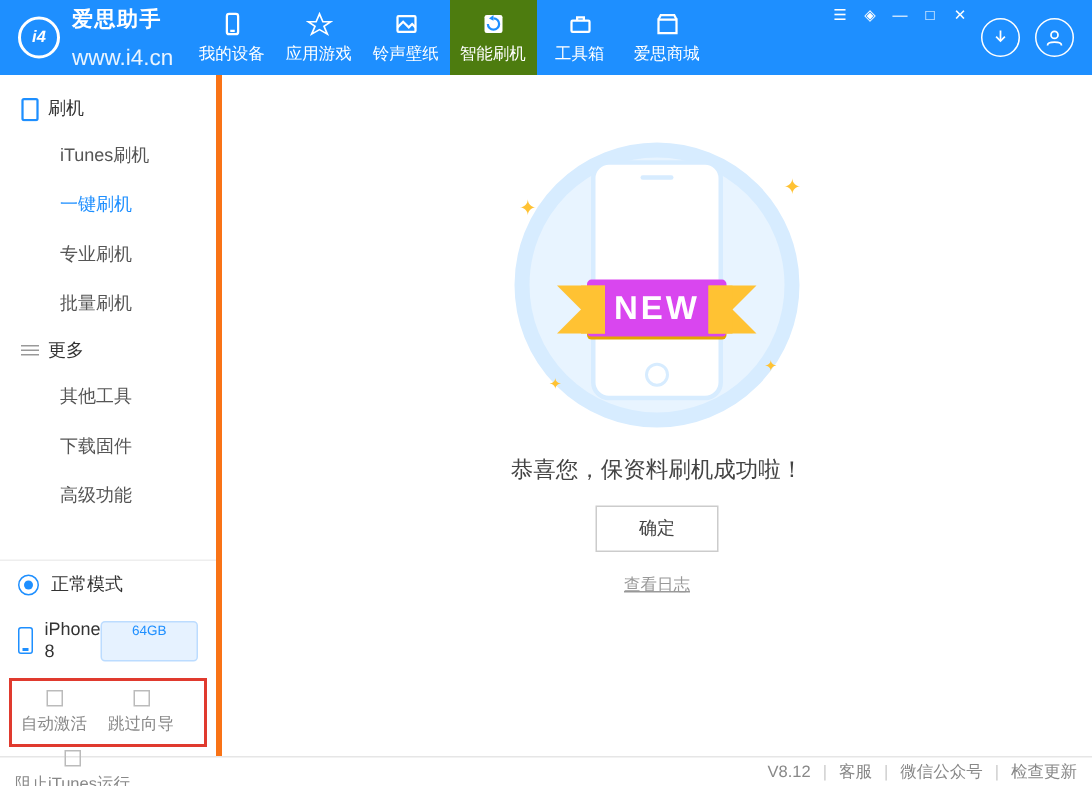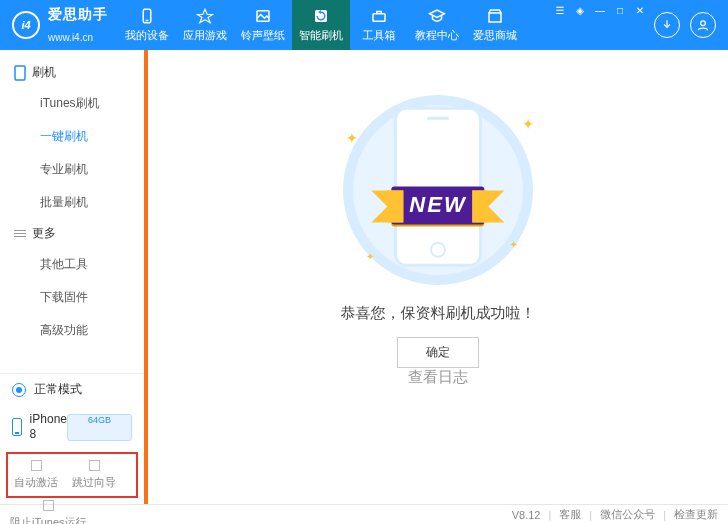--- a/index.html
+++ b/index.html
@@ -3,25 +3,25 @@
 <meta charset="utf-8">
 <style>
   * { box-sizing: border-box; margin: 0; padding: 0; font-family: "Microsoft YaHei", Arial, sans-serif; }
   body { width: 728px; height: 524px; overflow: hidden; background: #fff; }
 
   .titlebar { height: 50px; background: #1e8fff; color: #fff; display: flex; align-items: center; }
   .logo-box { display: flex; align-items: center; padding: 0 10px 0 12px; gap: 8px; }
   .logo-circle { width: 28px; height: 28px; border: 2px solid #fff; border-radius: 50%; display: flex; align-items: center; justify-content: center; font-weight: bold; font-size: 11px; font-style: italic; }
   .logo-text { display: flex; flex-direction: column; line-height: 1; }
   .logo-text .cn { font-size: 14px; font-weight: bold; letter-spacing: 1px; }
-  .logo-text .url { font-size: 10px; opacity: .9; margin-top: 12px; }
+  .logo-text .url { font-size: 15px; opacity: .9; margin-top: 12px; }
 
   .nav { display: flex; height: 100%; }
   .nav-item { width: 58px; height: 100%; display: flex; flex-direction: column; align-items: center; justify-content: center; font-size: 11px; gap: 3px; cursor: pointer; }
-  .nav-item.active { background: #0f766e; }
+  .nav-item.active { background: #4d7c0f; }
   .nav-item svg, .nav-item .icon { width: 18px; height: 18px; }
 
   .win-area { margin-left: auto; display: flex; align-items: center; height: 100%; }
   .win-top-icons { display: flex; align-items: flex-start; height: 100%; padding-top: 4px; gap: 8px; margin-right: 8px; }
   .win-top-icons .wi { width: 12px; height: 12px; display: flex; align-items: center; justify-content: center; cursor: pointer; font-size: 10px; }
   .win-round { display: flex; gap: 10px; margin-right: 12px; }
   .win-round .rb { width: 26px; height: 26px; border: 1.5px solid #fff; border-radius: 50%; display: flex; align-items: center; justify-content: center; cursor: pointer; }
 
   .body { display: flex; height: 454px; }
   .sidebar { width: 148px; border-right: 4px solid #f97316; display: flex; flex-direction: column; }
@@ -45,29 +45,29 @@
   .chk { display: flex; align-items: center; gap: 4px; font-size: 11px; color: #888; cursor: pointer; flex-direction: column; }
   .chk .box { width: 11px; height: 11px; border: 1px solid #bbb; }
 
   .main { flex: 1; position: relative; background: #fff; }
   .illus-wrap { width: 100%; display: flex; flex-direction: column; align-items: center; padding-top: 40px; }
   .illus { position: relative; width: 220px; height: 200px; }
   .circle-bg { width: 190px; height: 190px; border-radius: 50%; background: #e8f4ff; border: 10px solid #d7ecff; position: absolute; left: 50%; top: 50%; transform: translate(-50%,-50%); }
   .phone { width: 88px; height: 160px; background: #fff; border: 3px solid #d7ecff; border-radius: 12px; position: absolute; left: 50%; top: 50%; transform: translate(-50%,-52%); }
   .phone::before { content: ""; position: absolute; top: 7px; left: 50%; transform: translateX(-50%); width: 22px; height: 3px; background: #d7ecff; border-radius: 2px; }
   .phone::after { content: ""; position: absolute; bottom: 6px; left: 50%; transform: translateX(-50%); width: 12px; height: 12px; border: 2px solid #d7ecff; border-radius: 50%; }
-  .ribbon { position: absolute; left: 50%; top: 52%; transform: translate(-50%,-20%); background: #4c1d95; color: #fff; font-weight: 900; font-style: italic; font-size: 22px; letter-spacing: 2px; padding: 6px 18px; border-radius: 3px; z-index: 3; box-shadow: 0 2px 0 #e6a400; }
+  .ribbon { position: absolute; left: 50%; top: 52%; transform: translate(-50%,-20%); background: #d946ef; color: #fff; font-weight: 900; font-size: 22px; letter-spacing: 2px; padding: 6px 18px; border-radius: 3px; z-index: 3; box-shadow: 0 2px 0 #e6a400; }
   .ribbon::before, .ribbon::after { content: ""; position: absolute; top: 4px; width: 0; height: 0; border: 16px solid #ffc233; z-index: -1; }
   .ribbon::before { left: -20px; border-left-color: transparent; }
   .ribbon::after { right: -20px; border-right-color: transparent; }
   .spark { position: absolute; color: #ffc233; font-size: 14px; }
 
   .msg { font-size: 15px; color: #444; margin-top: 14px; }
   .ok-btn { margin-top: 14px; border: 1px solid #ccc; background: #fff; font-size: 12px; color: #444; padding: 6px 28px; cursor: pointer; }
-  .log-link { font-size: 15px; color: #999; cursor: pointer; }
+  .log-link { margin-top: 14px; font-size: 11px; color: #999; cursor: pointer; text-decoration: underline; }
 
   .footer { height: 20px; border-top: 1px solid #e6e6e6; display: flex; align-items: center; font-size: 11px; color: #888; padding: 0 10px; }
   .footer .chk { color: #888; }
   .footer-right { margin-left: auto; display: flex; align-items: center; gap: 8px; }
   .footer-right .sep { color: #ccc; }
 </style>
 </head>
 <body>
 
 <div class="titlebar">
@@ -106,27 +106,20 @@
           <path d="M12 4 L12 9 L8 7 Z" fill="#1e8fff"></path>
         </svg>
       <span>智能刷机</span>
     </div>
     <div class="nav-item">
       <svg viewBox="0 0 24 24" fill="none" stroke="#fff" stroke-width="2">
           <rect x="4" y="9" width="16" height="10" rx="1"></rect>
           <path d="M9 9 V6 H15 V9"></path>
         </svg>
       <span>工具箱</span>
-    </div>
-    <div class="nav-item">
-      <svg viewBox="0 0 24 24" fill="none" stroke="#fff" stroke-width="2">
-          <path d="M2 9 L12 4 L22 9 L12 14 Z"></path>
-          <path d="M6 11 V16 C6 16 9 19 12 19 C15 19 18 16 18 16 V11"></path>
-        </svg>
-      <span>教程中心</span>
     </div>
     <div class="nav-item">
       <svg viewBox="0 0 24 24" fill="none" stroke="#fff" stroke-width="2">
           <path d="M4 8 H20 V20 H4 Z"></path>
           <path d="M4 8 L6 4 H18 L20 8"></path>
         </svg>
       <span>爱思商城</span>
     </div>
   </div>
   <div class="win-area">

